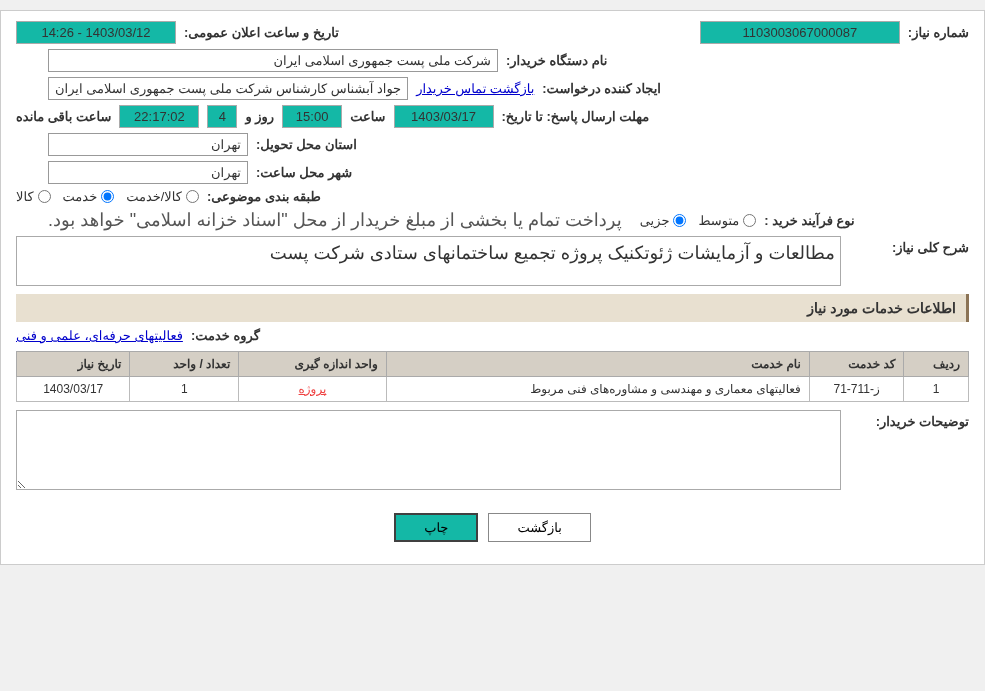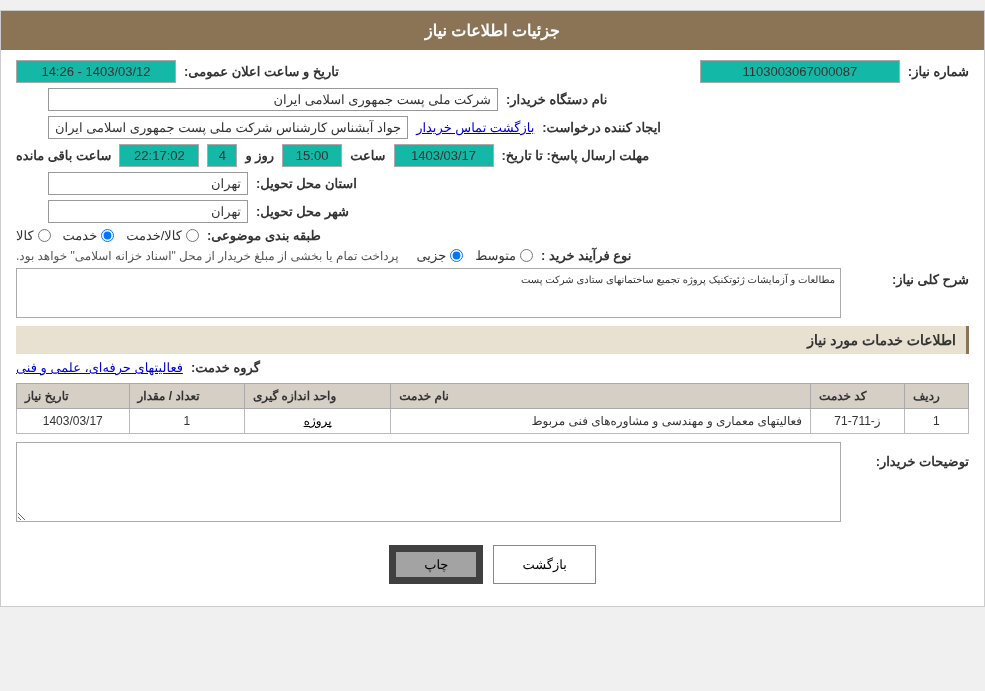--- a/index.html
+++ b/index.html
@@ -69,46 +69,47 @@
       display: flex;
       gap: 12px;
       align-items: center;
     }
     .radio-item {
       display: flex;
       align-items: center;
       gap: 4px;
     }
     .note-text {
-      font-size: 12px;
+      font-size: 18px;
       color: #555;
+      margin-left: 32px;
     }
     .table-section {
       width: 100%;
       border-collapse: collapse;
       margin: 8px 0;
       font-size: 12px;
     }
     .table-section th {
       background: #d5cfc5;
       border: 1px solid #aaa;
       padding: 5px 8px;
-      text-align: left;
+      text-align: right;
       font-weight: bold;
     }
     .table-section td {
       border: 1px solid #bbb;
       padding: 5px 8px;
       text-align: center;
     }
     .table-section td.text-right {
       text-align: right;
     }
     .link-blue {
-      color: #000000;
+      color: #ef4444;
       text-decoration: underline;
     }
     .textarea-box {
       width: 100%;
       border: 1px solid #aaa;
       min-height: 80px;
       padding: 4px;
       resize: vertical;
       background: #fff;
     }
@@ -119,51 +120,48 @@
       padding: 12px;
     }
     .btn {
       padding: 5px 28px;
       border: 1px solid #aaa;
       cursor: pointer;
       font-size: 13px;
       font-family: Tahoma, Arial, sans-serif;
     }
     .btn-print {
-      background: #a3a3a3;
-      border: 7px solid #404040;
+      background: #14b8a6;
+      border: 2px solid #404040;
     }
     .btn-back {
       background: #fff;
       border: 1px solid #888;
     }
     .description-box {
       border: 1px solid #aaa;
       padding: 6px;
       min-height: 50px;
       background: #fff;
       text-align: right;
-      font-size: 10px;
+      font-size: 18px;
       flex: 1;
     }
     .توضیحات-row {
       display: flex;
       align-items: flex-start;
       gap: 8px;
       margin-bottom: 8px;
     }
   </style>
 </head>
 <body>
 
 <div class="page-wrapper">
 
-  <div class="header-bar">
-    <span>جزئیات اطلاعات نیاز</span>
-  </div>
 
   <div class="main-content">
 
     <div class="row-flex" style="justify-content: flex-end; margin-bottom:5px;">
       <span class="bold-label">شماره نیاز:</span>
       <span class="date-box" style="min-width:200px;text-align:center;">1103003067000087</span>
       <span style="flex:1;"></span>
       <span class="bold-label">تاریخ و ساعت اعلان عمومی:</span>
       <span class="date-box" style="min-width:160px;text-align:center;">1403/03/12 - 14:26</span>
     </div>
@@ -189,21 +187,21 @@
       <span class="date-box" style="min-width:80px;text-align:center;">22:17:02</span>
       <span class="bold-label">ساعت باقی مانده</span>
     </div>
 
     <div class="row-flex" style="justify-content: flex-end; margin-bottom:5px;">
       <span class="bold-label">استان محل تحویل:</span>
       <span class="input-box" style="min-width:200px;text-align:right;">تهران</span>
     </div>
 
     <div class="row-flex" style="justify-content: flex-end; margin-bottom:5px;">
-      <span class="bold-label">شهر محل تحویل:</span>
+      <span class="bold-label">شهر محل ساعت:</span>
       <span class="input-box" style="min-width:200px;text-align:right;">تهران</span>
     </div>
 
     <div class="row-flex" style="justify-content: flex-end; margin-bottom:5px;">
       <span class="bold-label">طبقه بندی موضوعی:</span>
       <div class="radio-group">
         <div class="radio-item">
           <input type="radio" name="tabaghe" style="">
           <span>کالا/خدمت</span>
         </div>
@@ -249,40 +247,40 @@
       <span class="link-text">فعالیتهای حرفه‌ای، علمی و فنی</span>
     </div>
 
     <table class="table-section">
       <thead>
         <tr>
           <th>ردیف</th>
           <th>کد خدمت</th>
           <th>نام خدمت</th>
           <th>واحد اندازه گیری</th>
-          <th>تعداد / مقدار</th>
+          <th>تعداد / واحد</th>
           <th>تاریخ نیاز</th>
         </tr>
       </thead>
       <tbody>
         <tr>
           <td>1</td>
           <td>ز-711-71</td>
           <td class="text-right">فعالیتهای معماری و مهندسی و مشاوره‌های فنی مربوط</td>
           <td>
             <span class="link-blue">پروژه</span>
           </td>
           <td>1</td>
           <td>1403/03/17</td>
         </tr>
       </tbody>
     </table>
 
     <div class="توضیحات-row">
-      <span class="bold-label" style="white-space:nowrap; width:120px; text-align:right; margin-top:12px;">توضیحات خریدار:</span>
+      <span class="bold-label" style="white-space:nowrap; width:120px; text-align:right; margin-top:4px;">توضیحات خریدار:</span>
       <div style="flex:1; position:relative;">
         <textarea class="textarea-box" style="min-height: 80px; width: 100%;"></textarea>
       </div>
     </div>
 
     <div class="footer-buttons">
       <button class="btn btn-back">بازگشت</button>
       <button class="btn btn-print">چاپ</button>
     </div>
 

